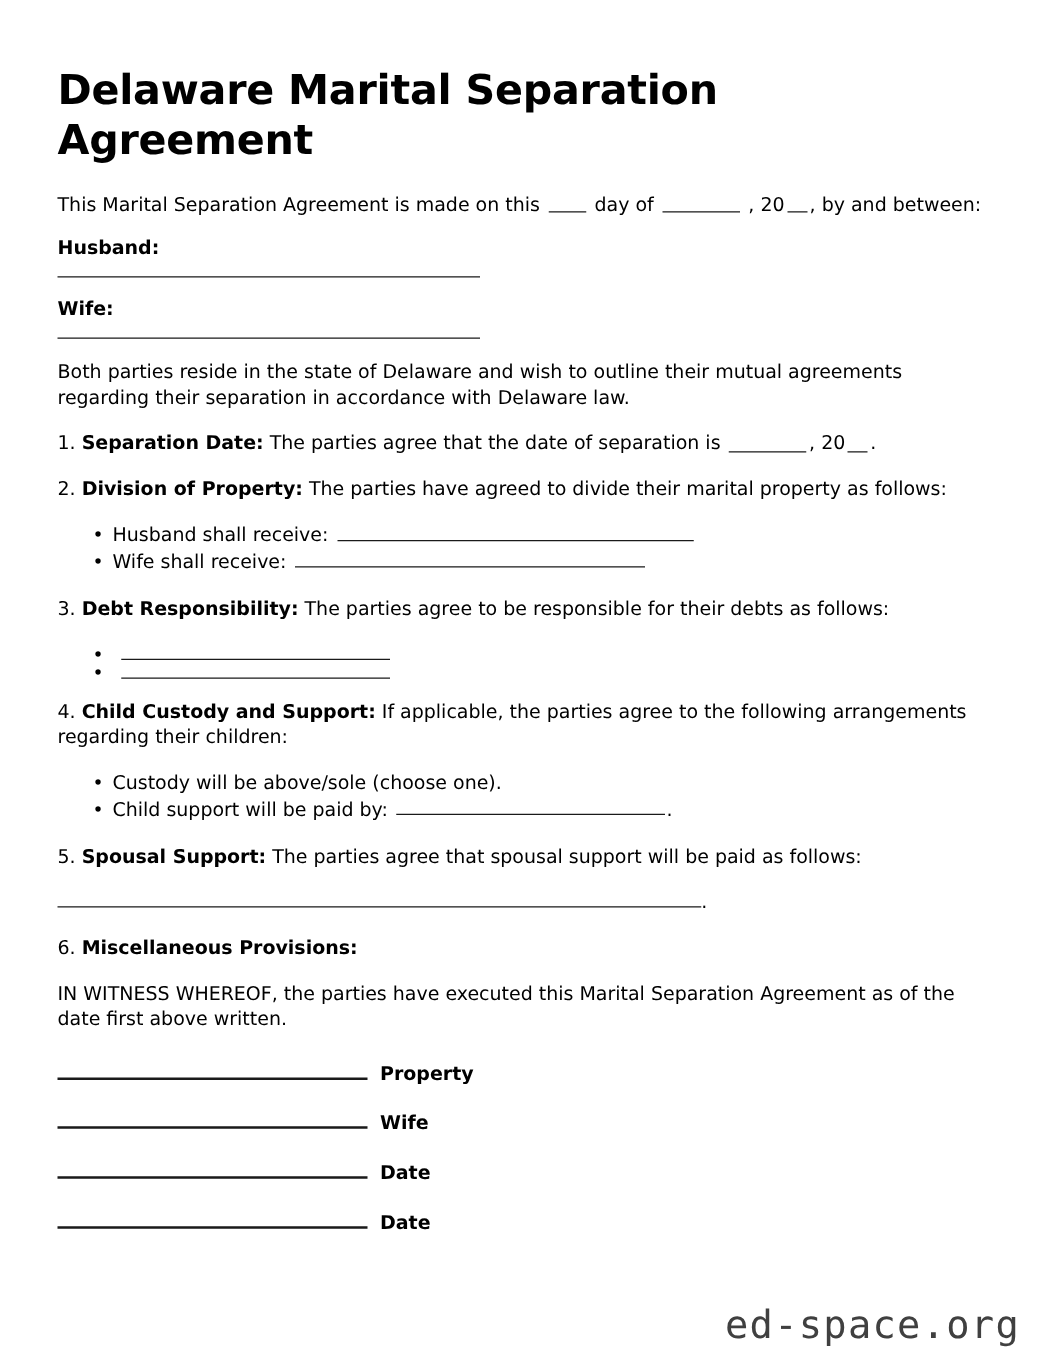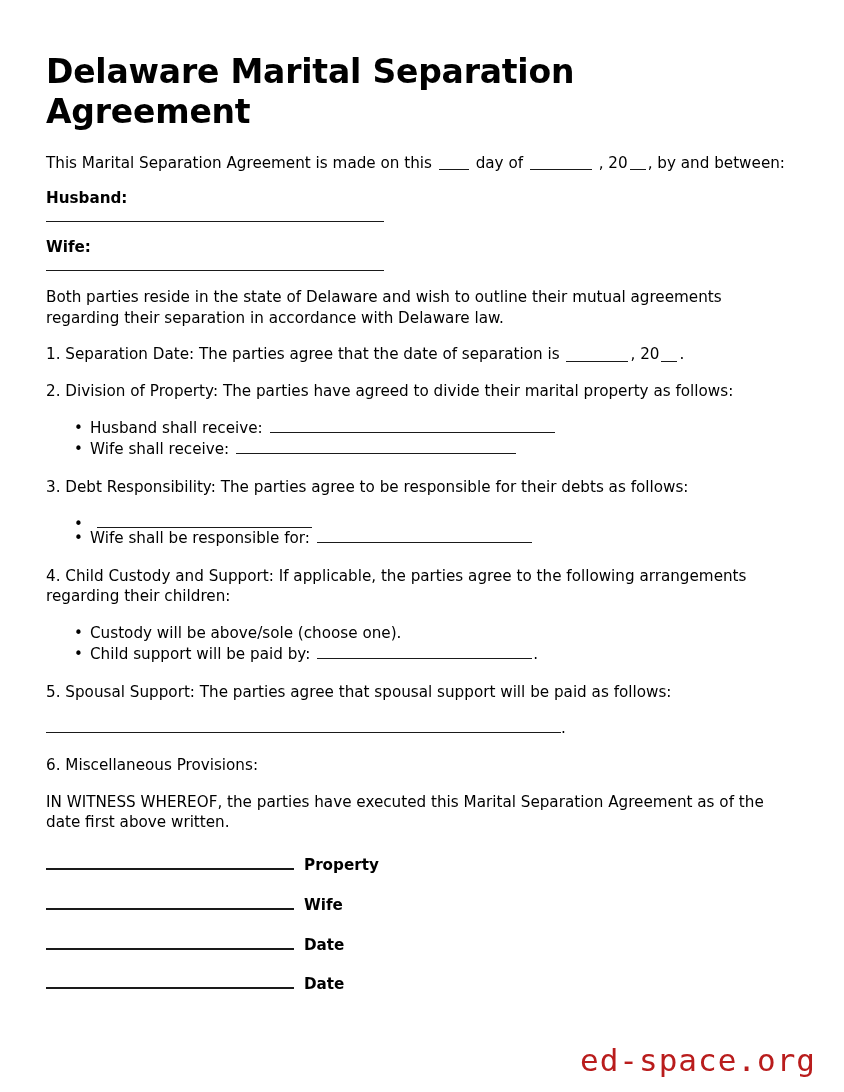--- a/index.html
+++ b/index.html
@@ -33,21 +33,21 @@
   }
 
   p.body-text {
     font-size: 15.2px;
     line-height: 1.35;
     margin: 0 0 16px 0;
   }
 
   .tight { margin-bottom: 14px; }
 
-  .strong { font-weight: normal; }
+  .strong { font-weight: bold; }
 
   
   .blank {
     display: inline-block;
     border-bottom: 1.6px solid #1a1a1a;
     vertical-align: baseline;
     margin: 0 2px;
     height: 0.95em;
     position: relative;
     top: 2px;
@@ -134,21 +134,21 @@
     margin-left: 10px;
     white-space: nowrap;
   }
 
   .watermark {
     position: absolute;
     right: 28px;
     bottom: 14px;
     font-family: "DejaVu Sans Mono", "Liberation Mono", monospace;
     font-size: 31px;
-    color: #b91c1c;
+    color: #404040;
     letter-spacing: 1px;
     white-space: nowrap;
   }
 </style>
 </head>
 <body>
 
 <div class="page">
 
   <h1 class="doc-title">Delaware Marital Separation Agreement</h1>
@@ -199,21 +199,20 @@
   <p class="body-text tight">
     <span>3.</span>
     <span class="strong">Debt Responsibility:</span>
     <span>The parties agree to be responsible for their debts as follows:</span>
   </p>
   <ul class="bullets">
     <li>
       <span class="rule" style="width:215px"></span>
     </li>
     <li>
-      <span class="txt">Wife shall be responsible for:</span>
       <span class="rule" style="width:215px"></span>
     </li>
   </ul>
 
   <p class="body-text tight">
     <span>4.</span>
     <span class="strong">Child Custody and Support:</span>
     <span>If applicable, the parties agree to the following arrangements regarding their children:</span>
   </p>
   <ul class="bullets">

